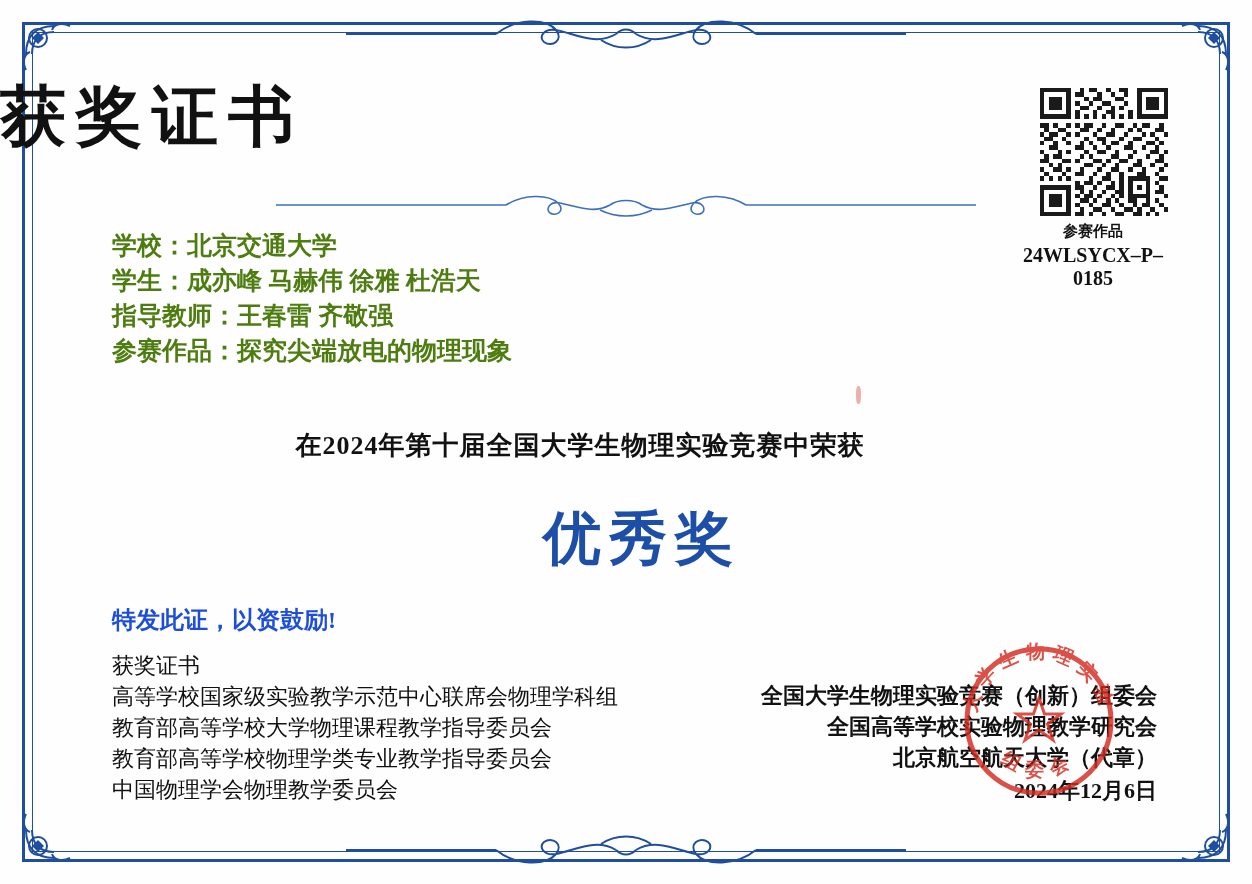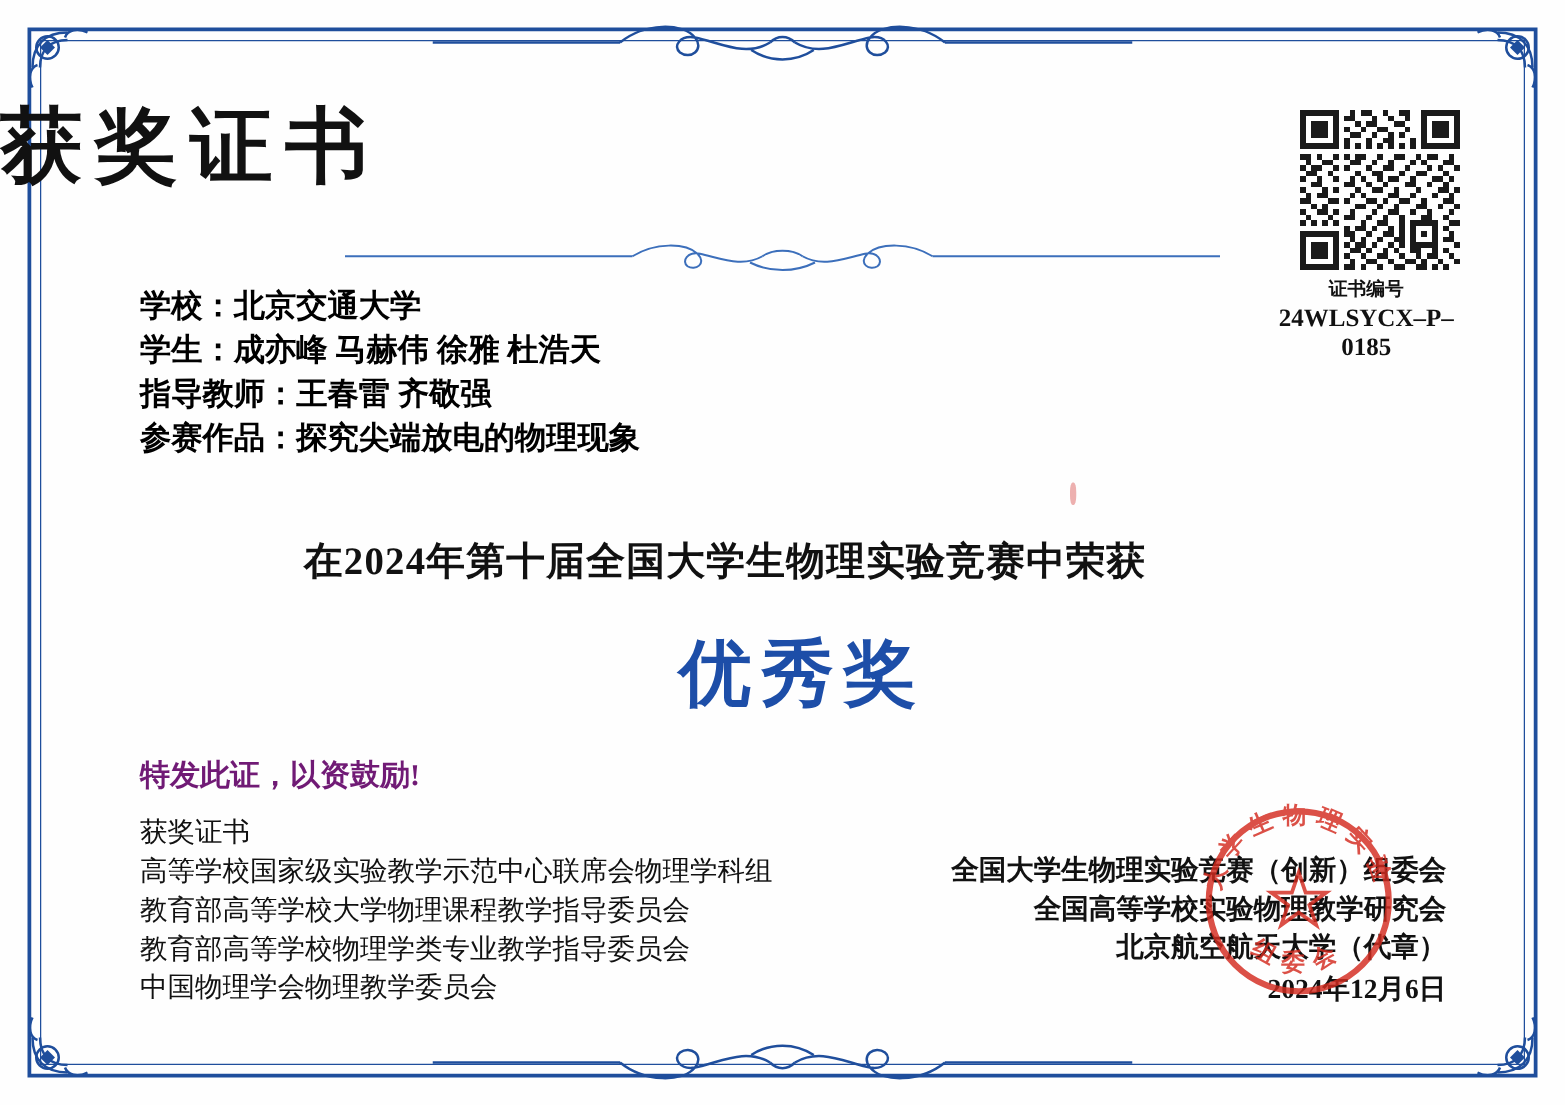--- a/index.html
+++ b/index.html
@@ -114,33 +114,33 @@
     letter-spacing: 0px;
   }
 
   
   .info {
     position: absolute;
     left: 112px;
     top: 228px;
     font-size: 25px;
     font-weight: bold;
-    color: #000000;
+    color: #4d7c0f;
     line-height: 35px;
   }
   .info div { white-space: nowrap; }
 
   
   .award-line {
     position: absolute;
     top: 428px;
     left: 0;
     width: 1160px;
     text-align: center;
-    font-size: 31px;
+    font-size: 26px;
     font-weight: bold;
     color: #111;
     letter-spacing: 1px;
   }
   .award-name {
     position: absolute;
     top: 500px;
     left: 16px;
     width: 1252px;
     text-align: center;
@@ -150,21 +150,21 @@
     letter-spacing: 8px;
   }
 
   
   .encourage {
     position: absolute;
     left: 112px;
     top: 604px;
     font-size: 24px;
     font-weight: bold;
-    color: #701a75;
+    color: #1d4ed8;
   }
 
   
   .guide-block {
     position: absolute;
     left: 112px;
     top: 650px;
     font-size: 22px;
     color: #111;
     line-height: 31px;
@@ -507,21 +507,21 @@
           <rect x="11" y="28" width="1" height="1"></rect>
         <rect x="14" y="28" width="1" height="1"></rect>
           <rect x="17" y="28" width="2" height="1"></rect>
         <rect x="21" y="28" width="2" height="1"></rect>
           <rect x="24" y="28" width="1" height="1"></rect>
         <rect x="26" y="28" width="1" height="1"></rect>
       </g>
     </svg>
   </div>
 
-  <div class="cert-no-label">证书编号</div>
+  <div class="cert-no-label">参赛作品</div>
   <div class="cert-no-value">24WLSYCX–P–0185</div>
 
   <div class="info">
     <div>学校：北京交通大学</div>
     <div>学生：成亦峰 马赫伟 徐雅 杜浩天</div>
     <div>指导教师：王春雷 齐敬强</div>
     <div>参赛作品：探究尖端放电的物理现象</div>
   </div>
 
   <div class="ink-speck"></div>

